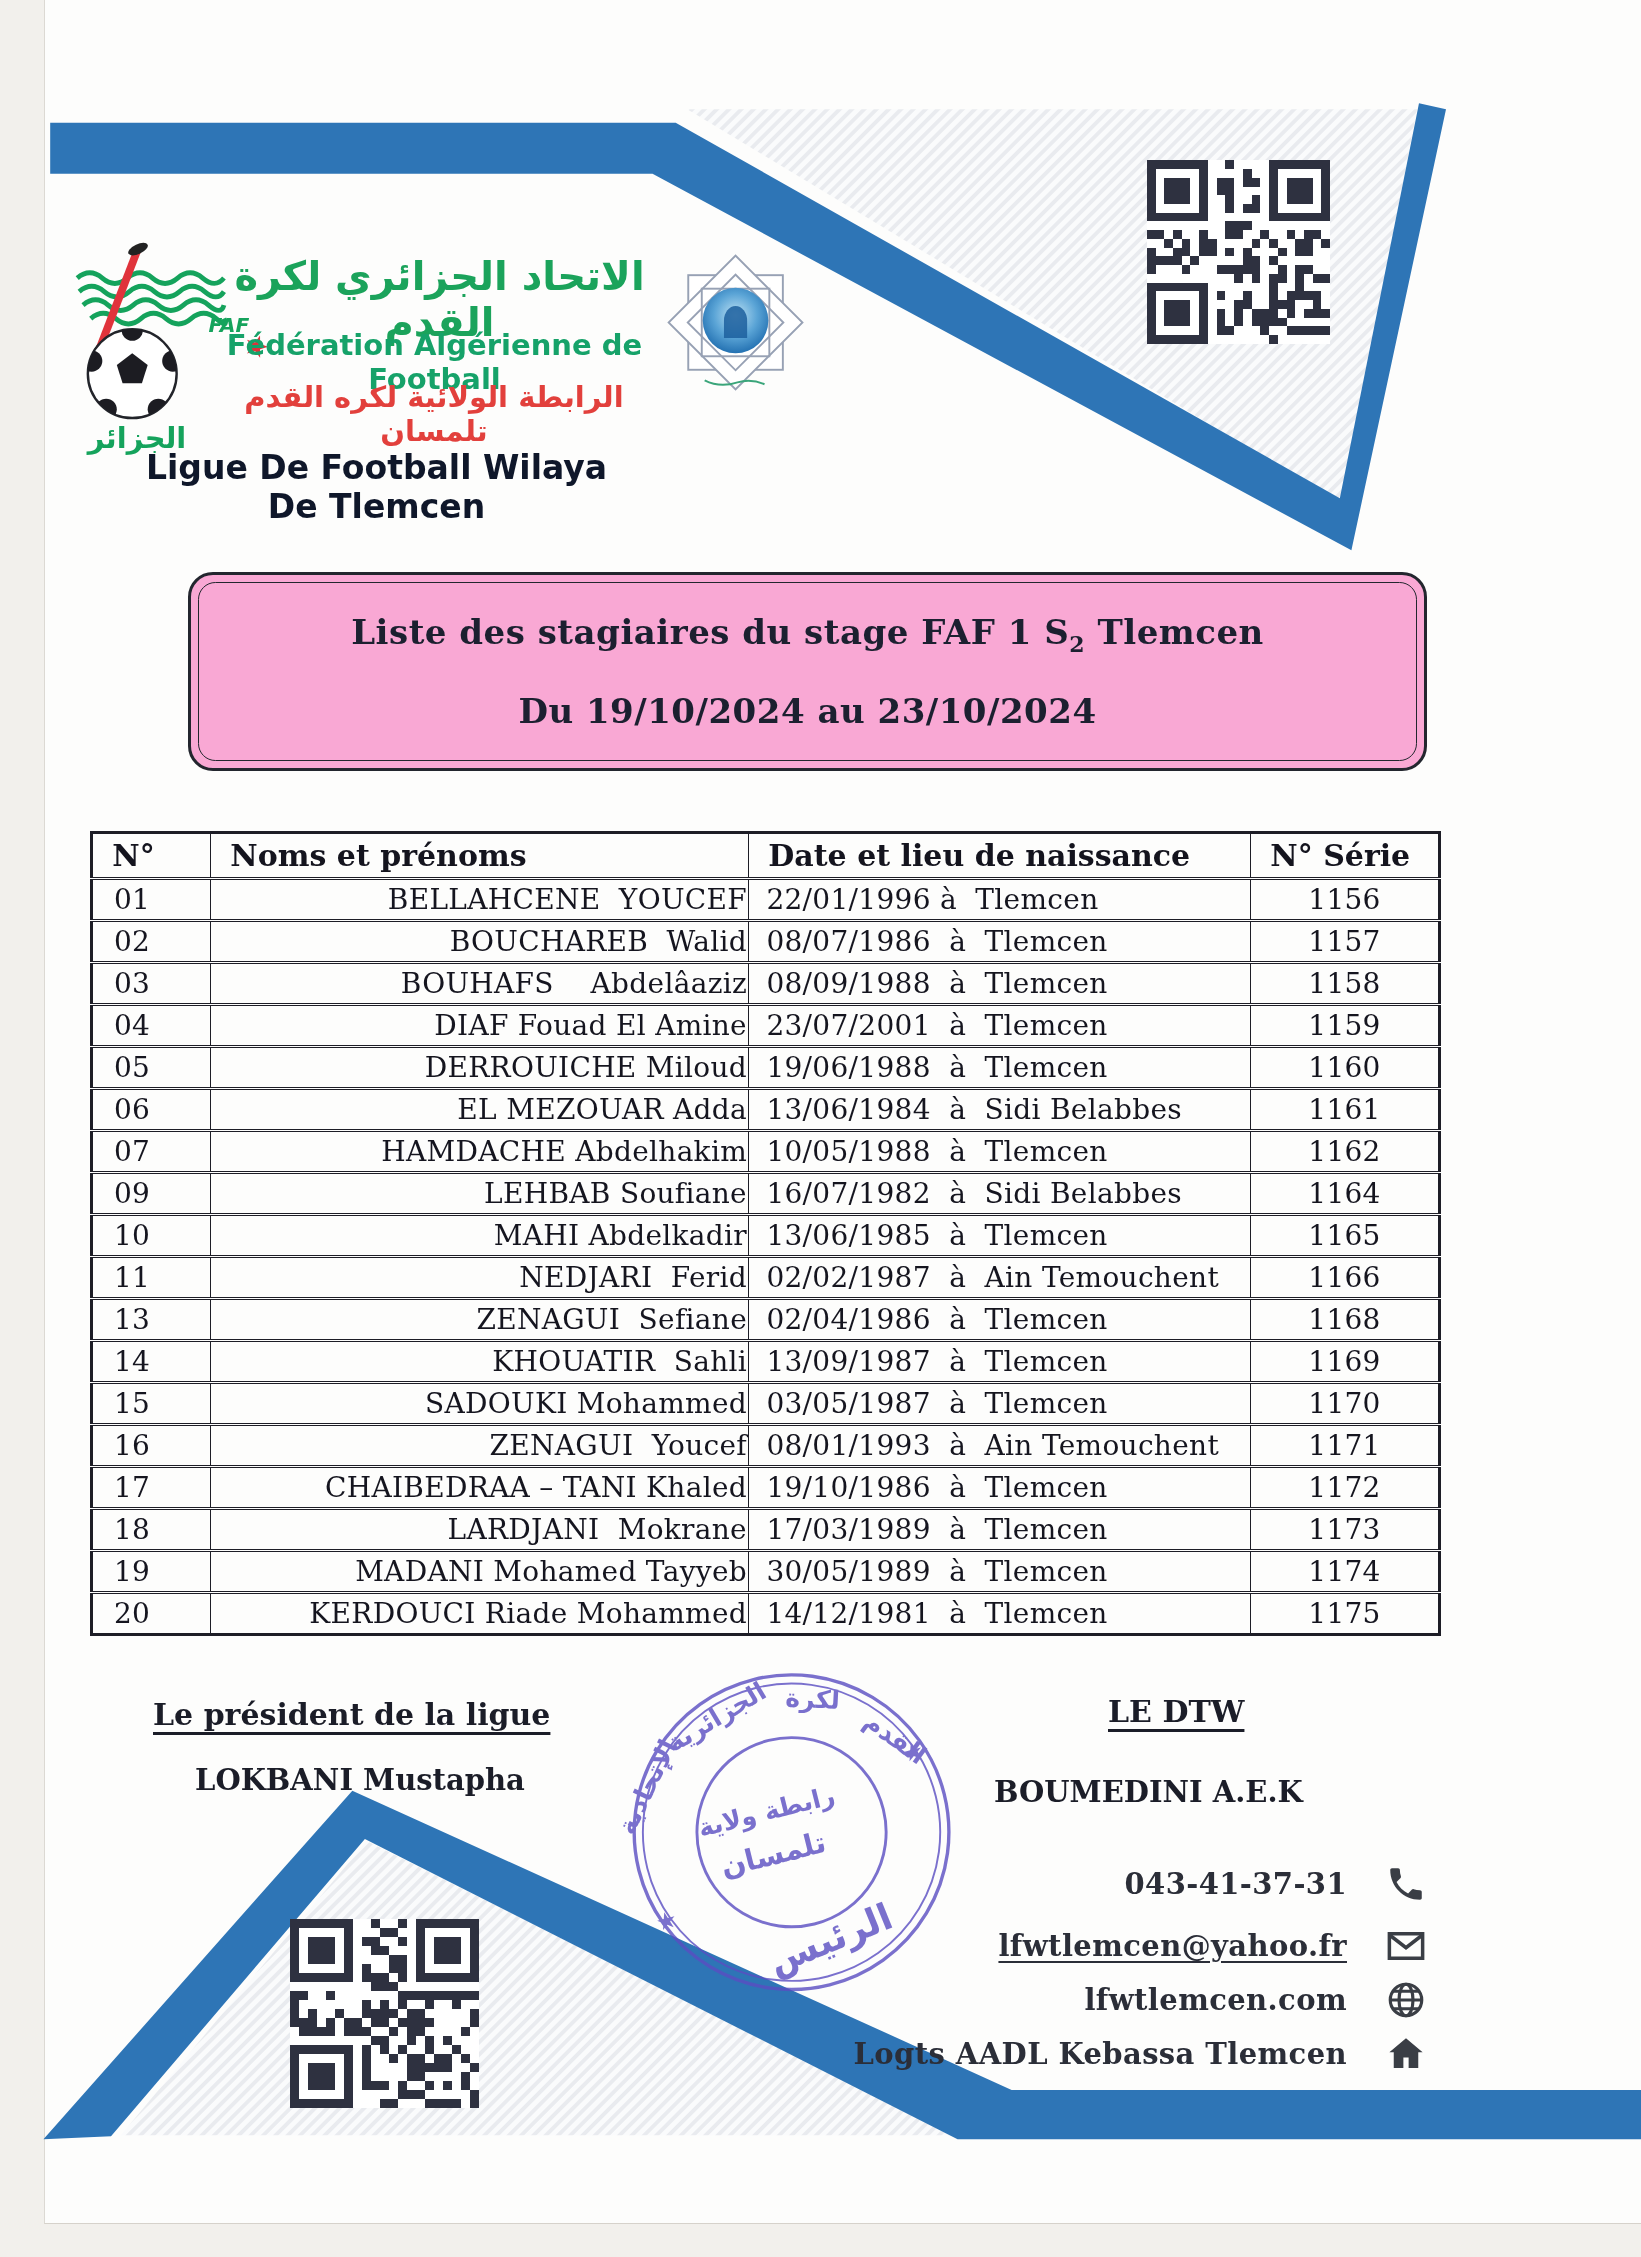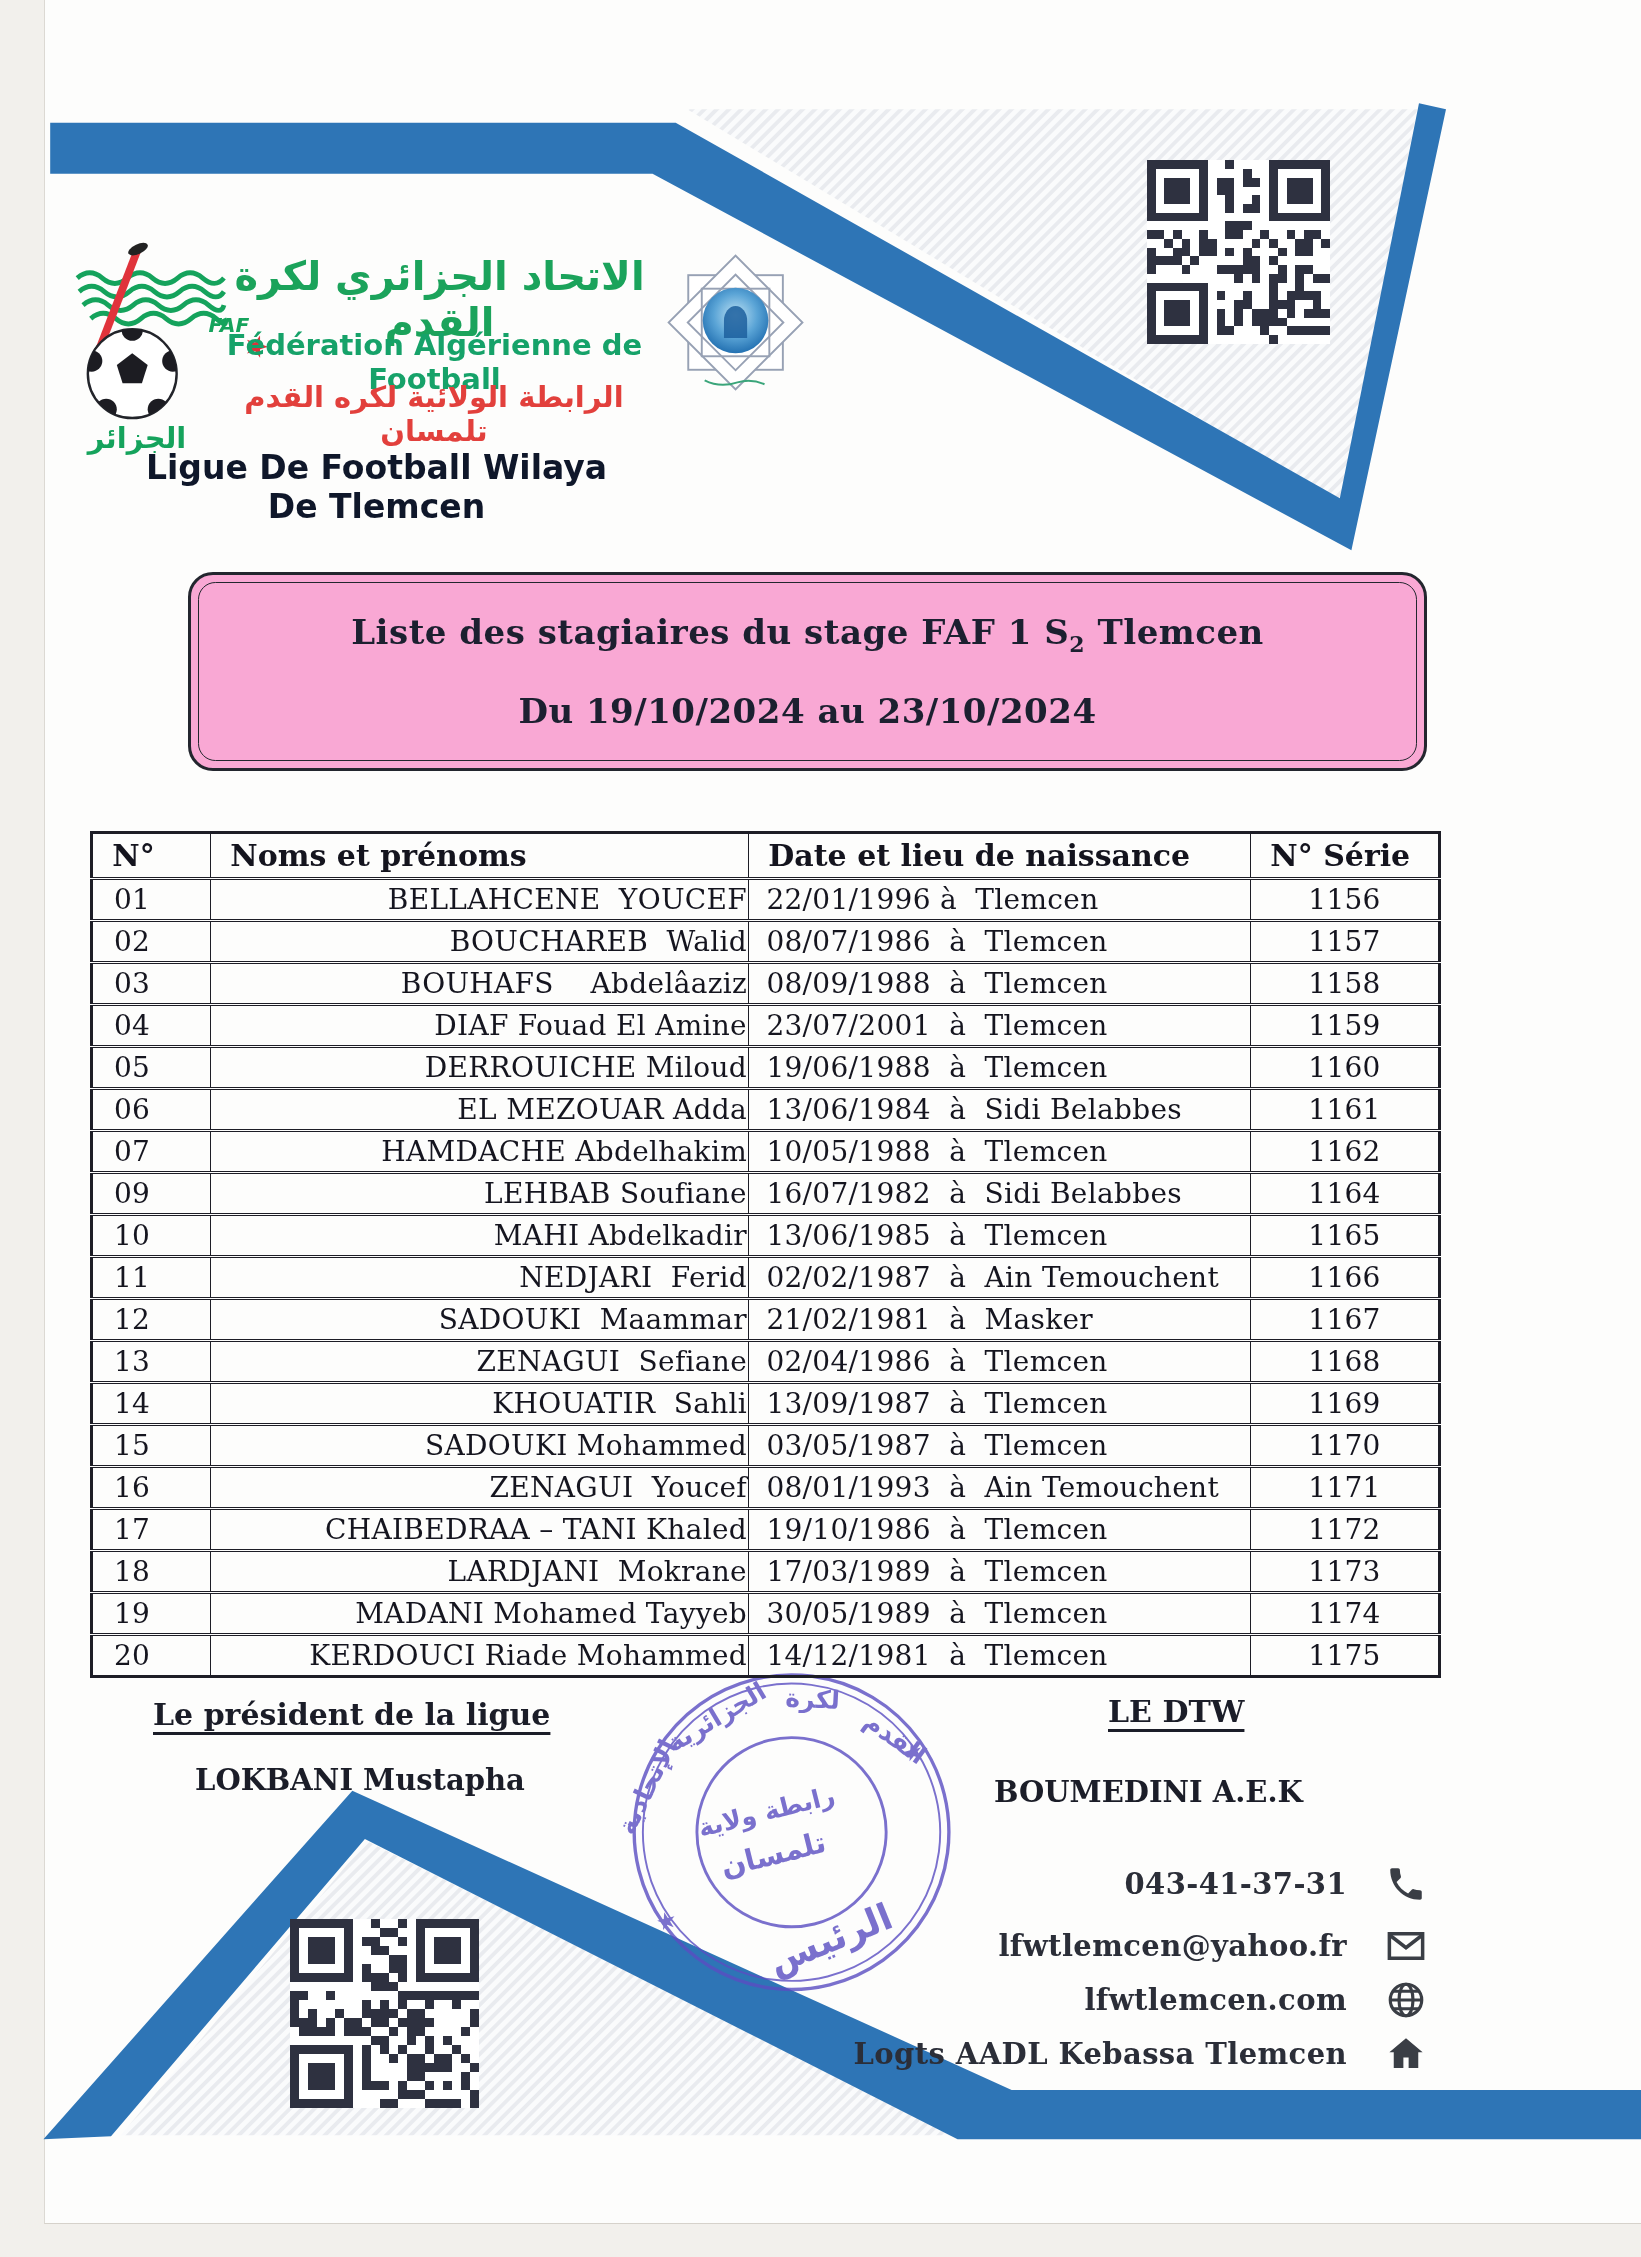--- a/index.html
+++ b/index.html
@@ -47,21 +47,21 @@
   #sig-left-title  { left:153px;  top:1697px; font-size:30px; }
   #sig-left-name   { left:182px;  top:1763px; font-size:29px;margin-left:13px; }
   #sig-right-title { left:1108px; top:1694px; font-size:30px; }
   #sig-right-name  { left:994px; top:1775px; font-size:29px; }
 
   
   .crow { position:absolute; z-index:2; right:214px; height:42px; display:flex; align-items:center; }
   .crow .lbl { position:absolute; right:80px; white-space:nowrap; font-size:29px; font-weight:bold; color:#2b2e38; letter-spacing:0.4px; }
   .crow .ic { position:absolute; right:0; width:42px; height:42px; }
   #crow1 { top:1863px; } #crow2 { top:1925px; } #crow3 { top:1979px; } #crow4 { top:2033px; }
-  .link { text-underline-offset:4.8px; text-decoration-thickness:1.9px; color:#1d2440;margin-left:21px; }
+  .link { text-decoration:underline; text-underline-offset:4.8px; text-decoration-thickness:1.9px; color:#1d2440;margin-left:21px; }
 </style>
 </head>
 <body>
 
 <div id="page">
   <div id="paper"></div>
 
   <svg id="decor" width="1641" height="2257" viewBox="0 0 1700 2338">
     <defs>
       <pattern id="stripes" width="9" height="9" patternUnits="userSpaceOnUse" patternTransform="rotate(45)">
@@ -474,26 +474,20 @@
           <td class="birth">13/06/1985  à  Tlemcen</td>
           <td class="serie">1165</td>
         </tr>
         <tr>
           <td class="num">11</td>
           <td class="name">NEDJARI  Ferid</td>
           <td class="birth">02/02/1987  à  Ain Temouchent</td>
           <td class="serie">1166</td>
         </tr>
         <tr>
-          <td class="num">12</td>
-          <td class="name">SADOUKI  Maammar</td>
-          <td class="birth">21/02/1981  à  Masker</td>
-          <td class="serie">1167</td>
-        </tr>
-        <tr>
           <td class="num">13</td>
           <td class="name">ZENAGUI  Sefiane</td>
           <td class="birth">02/04/1986  à  Tlemcen</td>
           <td class="serie">1168</td>
         </tr>
         <tr>
           <td class="num">14</td>
           <td class="name">KHOUATIR  Sahli</td>
           <td class="birth">13/09/1987  à  Tlemcen</td>
           <td class="serie">1169</td>

